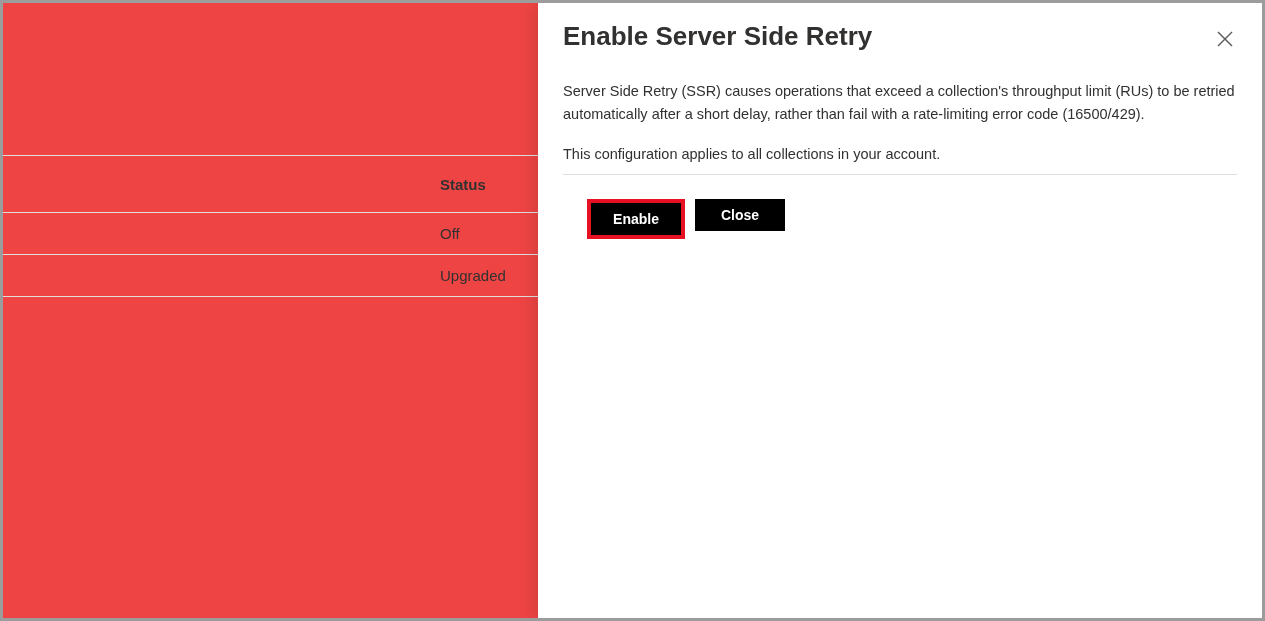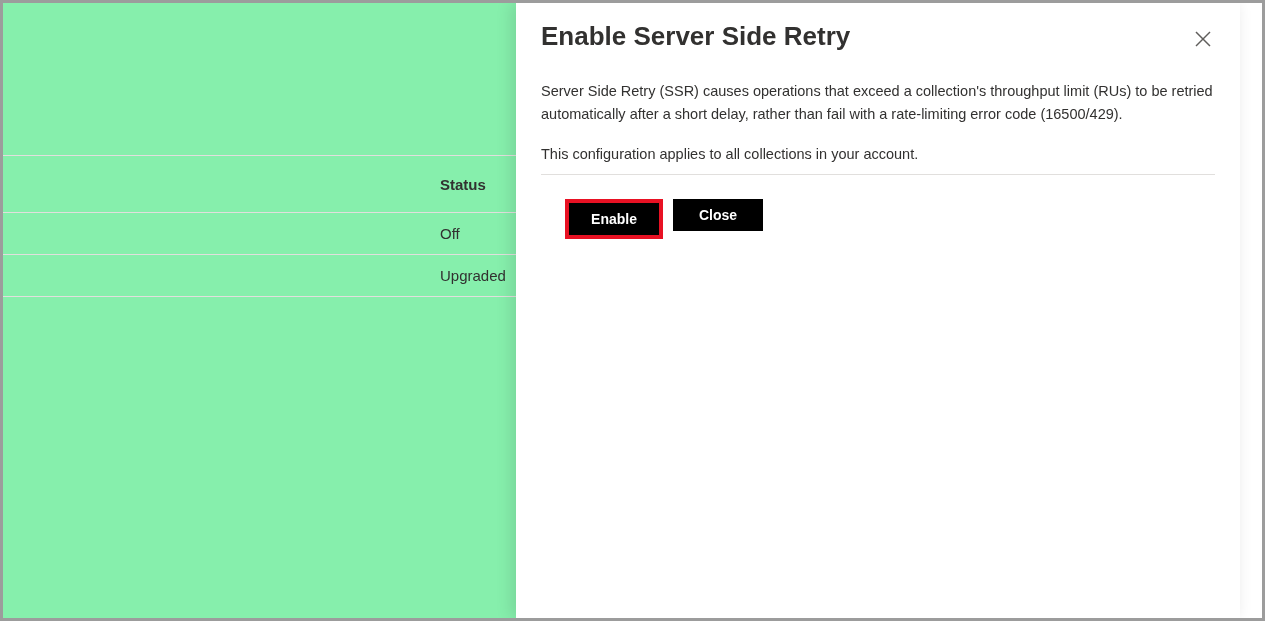--- a/index.html
+++ b/index.html
@@ -17,21 +17,21 @@
       border: 3px solid #9c9c9c;
       position: relative;
       overflow: hidden;
     }
     .main-area {
       position: absolute;
       left: 0;
       top: 0;
       width: 535px;
       height: 615px;
-      background: #86efac;
+      background: #ef4444;
     }
     .table-header {
       position: absolute;
       left: 0;
       top: 152px;
       width: 100%;
       height: 58px;
       border-top: 1px solid #e1dfdd;
       border-bottom: 1px solid #e1dfdd;
       padding-left: 437px;
@@ -51,21 +51,21 @@
       align-items: center;
       font-size: 15px;
       color: #323130;
     }
     .table-row.row1 { top: 210px; }
     .table-row.row2 { top: 252px; }
     .table-row.row3 { top: 294px; background: #f3f2f1; }
 
     .panel {
       position: absolute;
-      left: 513px;
+      left: 535px;
       top: 0;
       width: 724px;
       height: 615px;
       background: #fff;
       box-shadow: -4px 0 16px rgba(0,0,0,0.12);
       padding: 18px 25px 20px 25px;
     }
     .panel-header {
       display: flex;
       justify-content: space-between;

